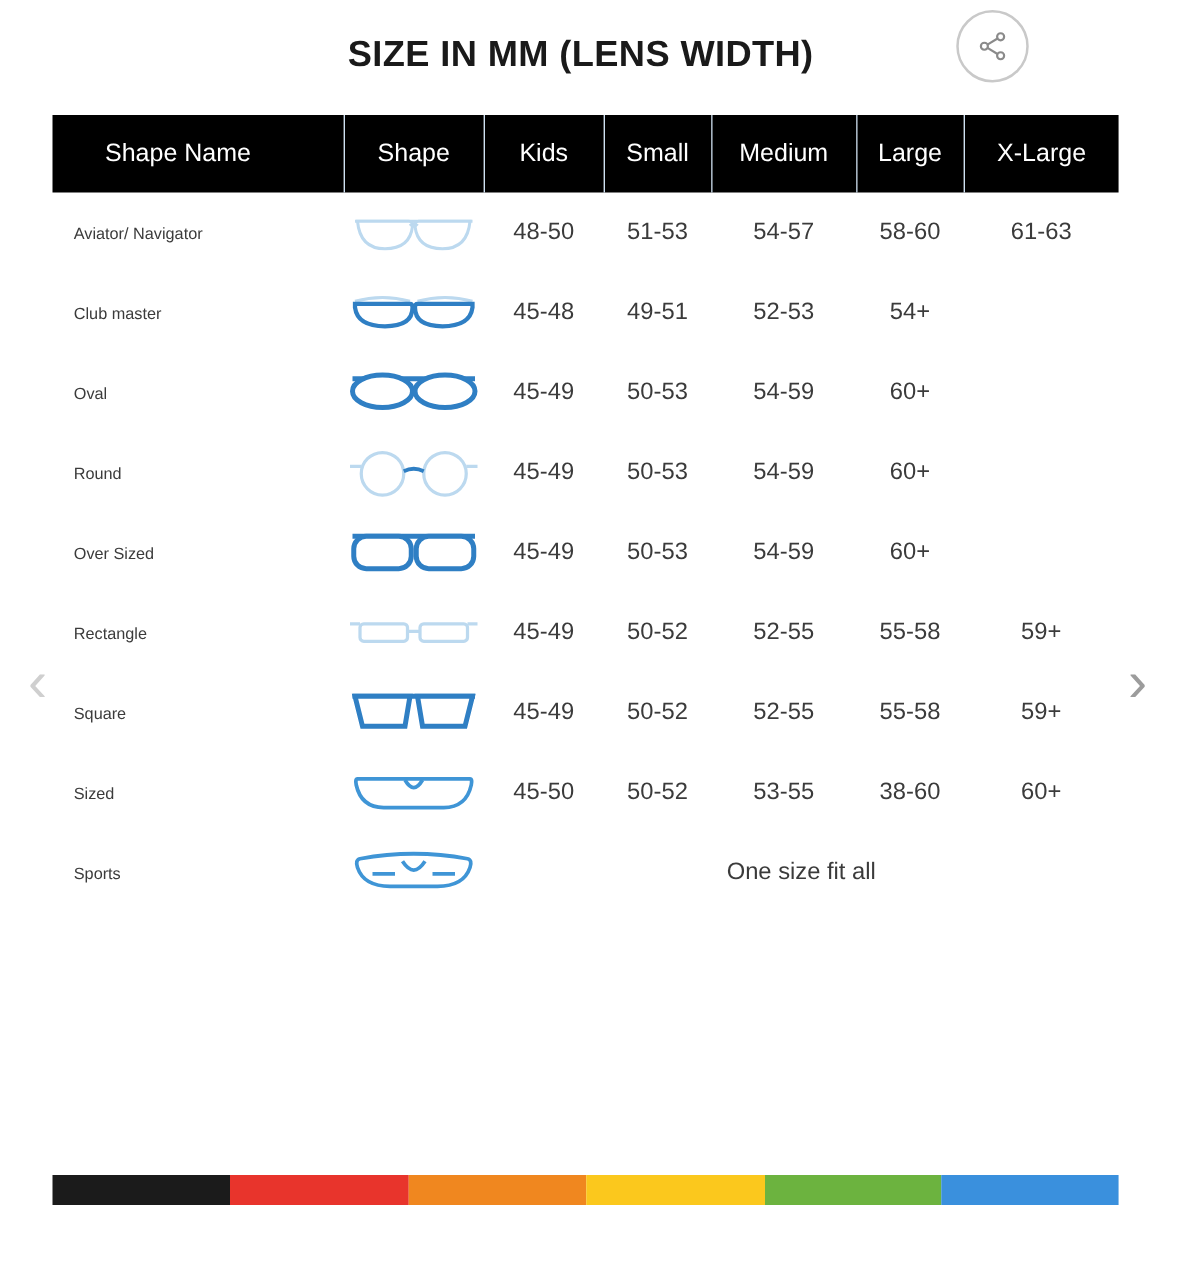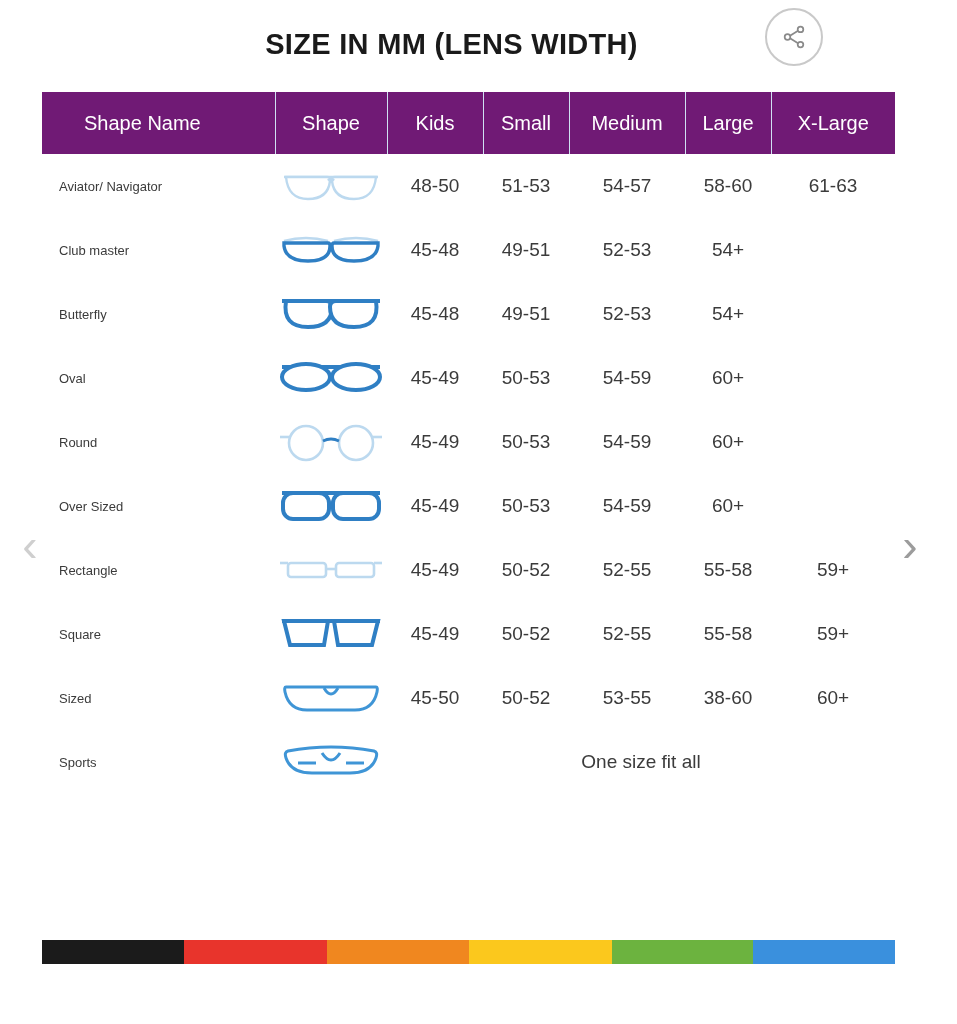--- a/index.html
+++ b/index.html
@@ -27,21 +27,21 @@
     position: absolute;
     left: 0;
     top: 0;
     width: 895px;
     height: 1024px;
     background: #ffffff;
   }
 
   .title-bar {
     position: absolute;
-    left: 4px;
+    left: 17px;
     top: 0;
     width: 895px;
     height: 88px;
     display: flex;
     align-items: center;
     justify-content: center;
   }
   .title {
     font-size: 29px;
     font-weight: bold;
@@ -69,21 +69,21 @@
   
   .table {
     position: absolute;
     left: 42px;
     top: 92px;
     width: 853px;
     border-collapse: collapse;
     table-layout: fixed;
   }
   .table th {
-    background: #701a75;
+    background: #000000;
     color: #ffffff;
     font-weight: normal;
     font-size: 20px;
     height: 62px;
     text-align: center;
     border-right: 1px solid #cfe1f2;
     box-sizing: border-box;
   }
   .table th:last-child { border-right: none; }
   .table th.shape-name-head {
@@ -240,37 +240,20 @@
               </svg>
             </div>
           </td>
           <td>45-48</td>
           <td>49-51</td>
           <td>52-53</td>
           <td>54+</td>
           <td></td>
         </tr>
 
-        <tr>
-          <td class="name">Butterfly</td>
-          <td class="glyph">
-            <div class="glyph-box">
-              <svg width="106" height="46" viewBox="0 0 106 46">
-                <path d="M8 10 q-4 26 22 26 q24 0 24 -20 q0 -6 -6 -6 z" fill="#fff" stroke="#2f7fc4" stroke-width="4"></path>
-                <path d="M98 10 q4 26 -22 26 q-24 0 -24 -20 q0 -6 6 -6 z" fill="#fff" stroke="#2f7fc4" stroke-width="4"></path>
-                <path d="M4 10 h98" stroke="#2f7fc4" stroke-width="4" fill="none"></path>
-              </svg>
-            </div>
-          </td>
-          <td>45-48</td>
-          <td>49-51</td>
-          <td>52-53</td>
-          <td>54+</td>
-          <td></td>
-        </tr>
 
 
         <tr>
           <td class="name">Oval</td>
           <td class="glyph">
             <div class="glyph-box">
               <svg width="106" height="46" viewBox="0 0 106 46">
                 <path d="M4 12 h98" stroke="#2f7fc4" stroke-width="4" fill="none"></path>
                 <ellipse cx="28" cy="22" rx="24" ry="13" fill="#fff" stroke="#2f7fc4" stroke-width="4"></ellipse>
                 <ellipse cx="78" cy="22" rx="24" ry="13" fill="#fff" stroke="#2f7fc4" stroke-width="4"></ellipse>

